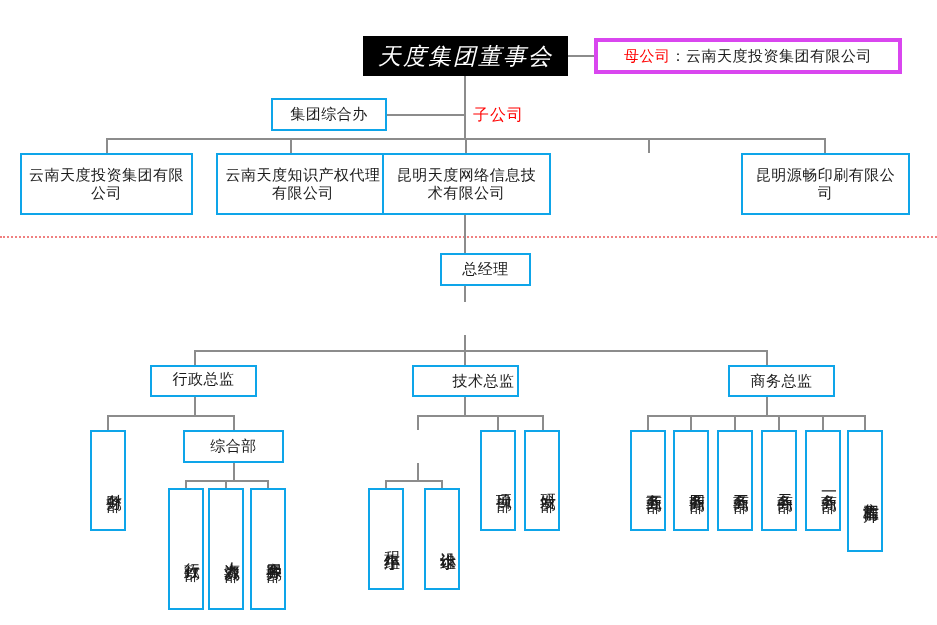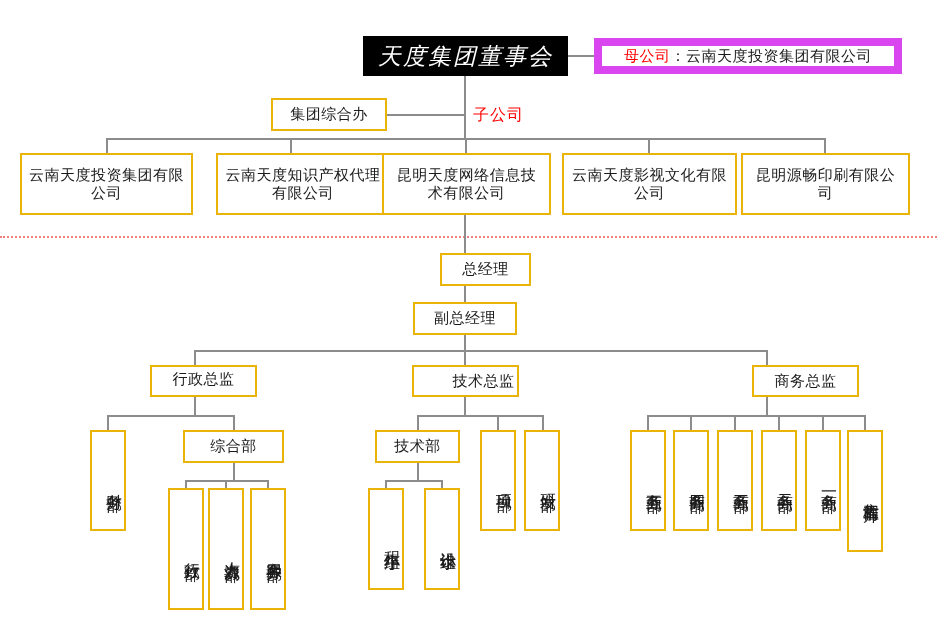--- a/index.html
+++ b/index.html
@@ -15,40 +15,40 @@
     width: 937px;
     height: 625px;
     background: #ffffff;
     overflow: hidden;
   }
 
   
   .box {
     position: absolute;
     box-sizing: border-box;
-    border: 2px solid #eab308;
+    border: 2px solid #0ea5e9;
     background: #ffffff;
     color: #1a1a1a;
     display: flex;
     align-items: center;
     justify-content: center;
     text-align: center;
     line-height: 1.22;
     font-size: 15px;
     letter-spacing: 0.5px;
   }
   .box.root {
     background: #000000;
     border: none;
     color: #ffffff;
     font-size: 23px;
     letter-spacing: 2px;
   }
   .box.note {
-    border: 8px solid #d946ef;
+    border: 4px solid #d946ef;
     font-size: 15px;
     justify-content: center;
     padding: 0 10px;
   }
   .box.vert {
     writing-mode: vertical-rl;
     text-orientation: upright;
     align-items: flex-start;
     justify-content: center;
     padding-top: 4px;
@@ -111,44 +111,42 @@
 
   <div class="ln vln" style="left:106px; top:138px; width:2px; height:15px;"></div>
   <div class="ln vln" style="left:290px; top:138px; width:2px; height:15px;"></div>
   <div class="ln vln" style="left:465px; top:138px; width:2px; height:15px;"></div>
   <div class="ln vln" style="left:648px; top:138px; width:2px; height:15px;"></div>
   <div class="ln vln" style="left:824px; top:138px; width:2px; height:15px;"></div>
 
   <div class="box wrap2" style="left:20px; top:153px; width:173px; height:62px;">云南天度投资集团有限公司</div>
   <div class="box wrap2" style="left:204px; top:153px; width:174px; height:62px;margin-left:12px;">云南天度知识产权代理有限公司</div>
   <div class="box wrap2" style="left:382px; top:153px; width:169px; height:62px;text-align:center;">昆明天度网络信息技术有限公司</div>
-  <div class="box wrap2" style="left:562px; top:153px; width:175px; height:62px;">云南天度影视文化有限公司</div>
   <div class="box wrap2" style="left:741px; top:153px; width:169px; height:62px;">昆明源畅印刷有限公司</div>
 
   <div class="divider" style="top:236px;"></div>
 
   <div class="ln vln" style="left:464px; top:215px; width:2px; height:38px;"></div>
 
   <div class="box" style="left:440px; top:253px; width:91px; height:33px;">总经理</div>
 
   <div class="ln vln" style="left:464px; top:286px; width:2px; height:16px;"></div>
 
-  <div class="box" style="left:413px; top:302px; width:104px; height:33px;">副总经理</div>
 
   <div class="ln vln" style="left:464px; top:335px; width:2px; height:15px;"></div>
 
   <div class="ln hln" style="left:194px; top:350px; width:573px;"></div>
 
   <div class="ln vln" style="left:194px; top:350px; width:2px; height:15px;"></div>
   <div class="ln vln" style="left:464px; top:350px; width:2px; height:15px;"></div>
   <div class="ln vln" style="left:766px; top:350px; width:2px; height:15px;"></div>
 
   <div class="box" style="left:150px; top:365px; width:107px; height:32px;font-family:Liberation Mono, monospace;">行政总监</div>
   <div class="box" style="left:412px; top:365px; width:107px; height:32px;padding-left:36px;">技术总监</div>
-  <div class="box" style="left:752px; top:365px; width:107px; height:32px;">商务总监</div>
+  <div class="box" style="left:728px; top:365px; width:107px; height:32px;">商务总监</div>
 
   <div class="ln vln" style="left:194px; top:397px; width:2px; height:18px;"></div>
   <div class="ln hln" style="left:107px; top:415px; width:128px;"></div>
   <div class="ln vln" style="left:107px; top:415px; width:2px; height:15px;"></div>
   <div class="ln vln" style="left:233px; top:415px; width:2px; height:15px;"></div>
 
   <div class="box vert" style="left:90px; top:430px; width:36px; height:101px;">财务部</div>
 
   <div class="box" style="left:183px; top:430px; width:101px; height:33px;">综合部</div>
 
@@ -161,21 +159,20 @@
   <div class="box vert" style="left:168px; top:488px; width:36px; height:122px;">行政部</div>
   <div class="box vert" style="left:208px; top:488px; width:36px; height:122px;">人力资源部</div>
   <div class="box vert" style="left:250px; top:488px; width:36px; height:122px;">客户服务部</div>
 
   <div class="ln vln" style="left:464px; top:397px; width:2px; height:18px;"></div>
   <div class="ln hln" style="left:417px; top:415px; width:127px;"></div>
   <div class="ln vln" style="left:417px; top:415px; width:2px; height:15px;"></div>
   <div class="ln vln" style="left:497px; top:415px; width:2px; height:15px;"></div>
   <div class="ln vln" style="left:542px; top:415px; width:2px; height:15px;"></div>
 
-  <div class="box" style="left:375px; top:430px; width:85px; height:33px;">技术部</div>
 
   <div class="box vert" style="left:480px; top:430px; width:36px; height:101px;">项目部</div>
 
   <div class="box vert" style="left:524px; top:430px; width:36px; height:101px;">研发部</div>
 
   <div class="ln vln" style="left:417px; top:463px; width:2px; height:17px;"></div>
   <div class="ln hln" style="left:385px; top:480px; width:58px;"></div>
   <div class="ln vln" style="left:385px; top:480px; width:2px; height:8px;"></div>
   <div class="ln vln" style="left:441px; top:480px; width:2px; height:8px;"></div>
 

